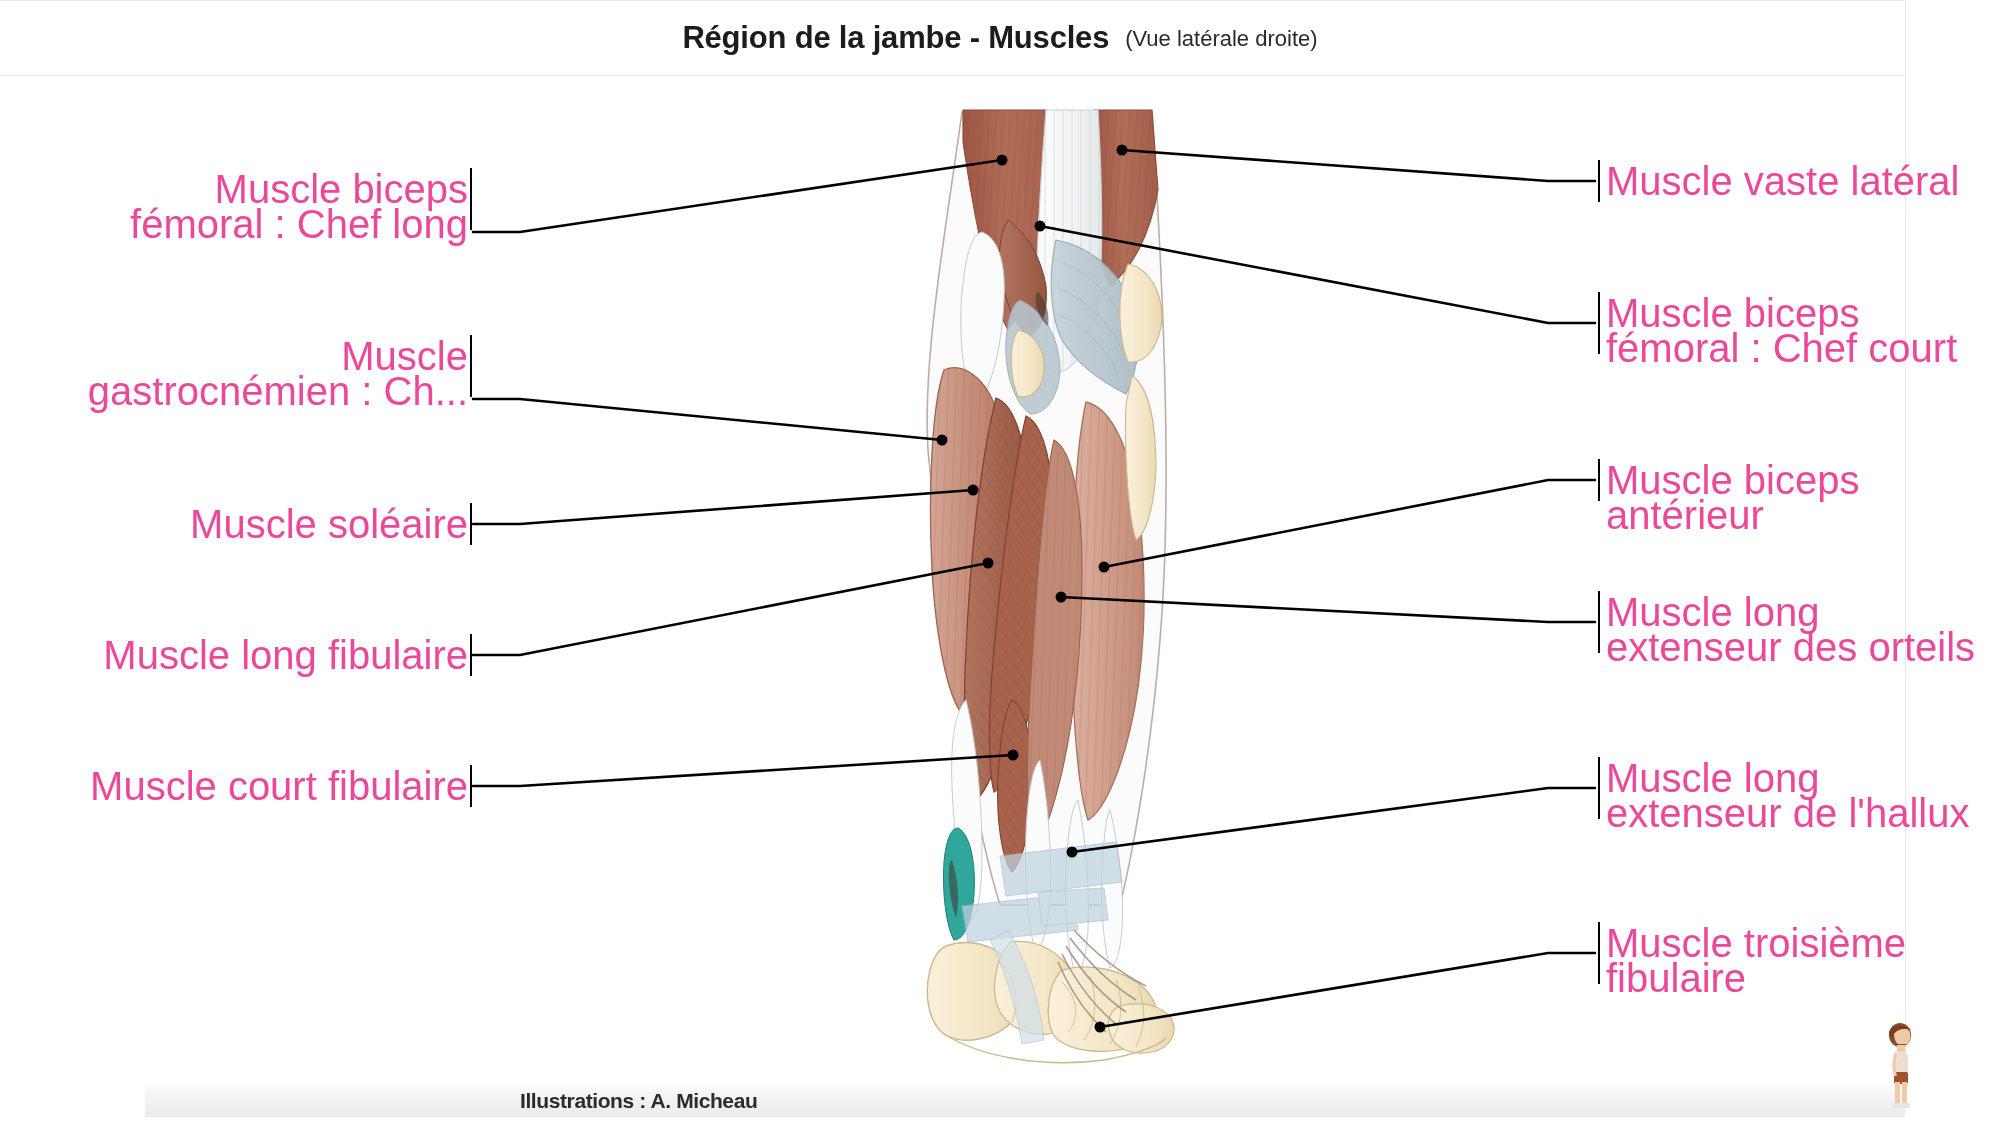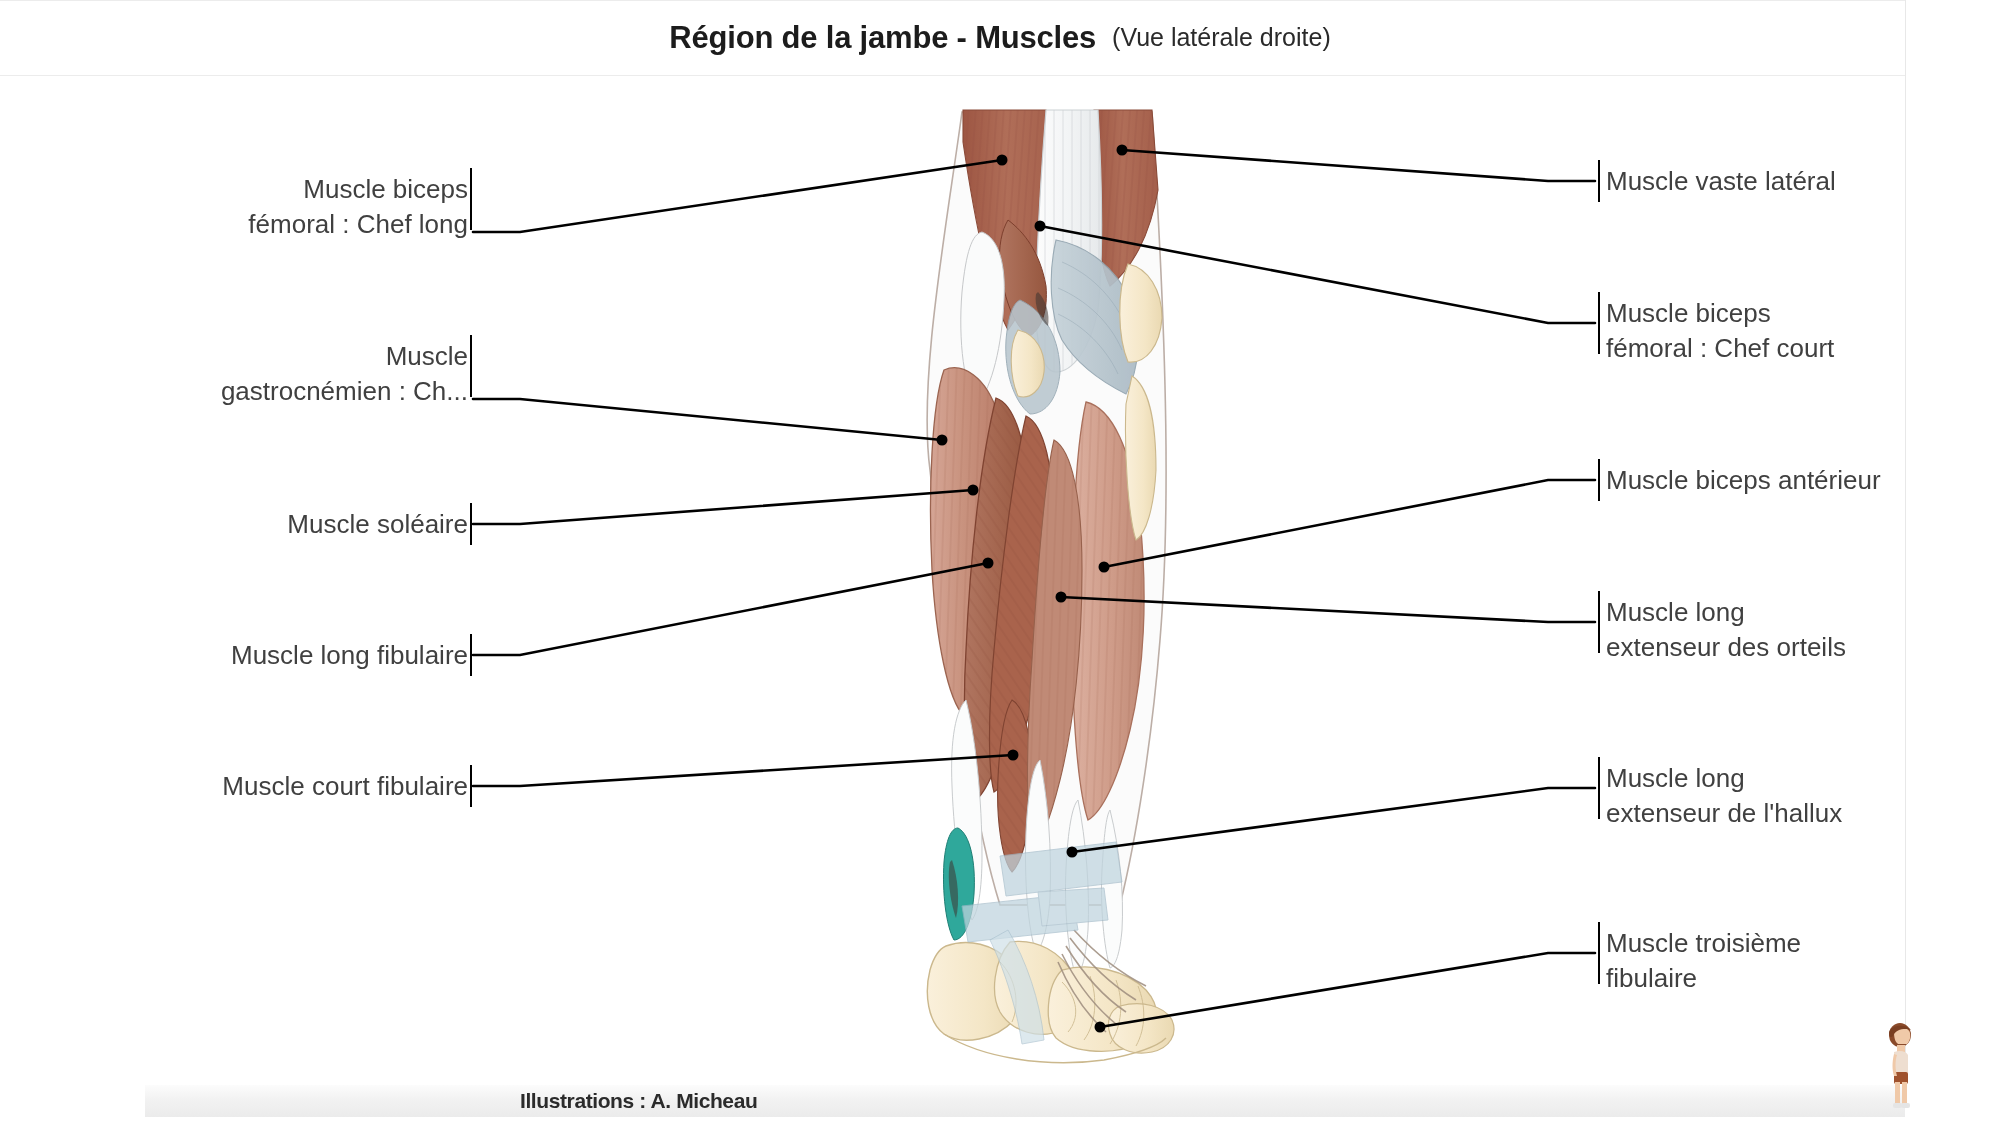--- a/index.html
+++ b/index.html
@@ -18,30 +18,30 @@
   #titlebar{
     position:absolute;left:0;top:20px;width:2000px;
     text-align:center;white-space:nowrap;
   }
   #title-main{
     font-size:31px;font-weight:bold;color:#1c1c1c;letter-spacing:-0.2px;
     font-family:"Liberation Sans","DejaVu Sans",sans-serif;
     text-align:center;
   }
   #title-sub{
-    font-size:25px;font-weight:normal;color:#2a2a2a;margin-left:16px;
+    font-size:22px;font-weight:normal;color:#2a2a2a;margin-left:16px;
     position:relative;top:-2px;
   }
 
   
   svg#art{position:absolute;left:0;top:0;width:2000px;height:1125px;}
 
   
   .lbl{
-    position:absolute;font-size:26px;line-height:35px;color:#404040;
+    position:absolute;font-size:40px;line-height:35px;color:#ec4899;
     white-space:pre-line;font-family:"Liberation Sans","DejaVu Sans",sans-serif;
   }
   .lbl.left{text-align:right;}
   .lbl.right{text-align:left;}
   .tick{position:absolute;width:2px;background:#000;}
 
   
   #credit-strip{
     position:absolute;left:145px;top:1085px;width:1760px;height:32px;
     background:linear-gradient(180deg,#fcfcfc 0%,#f2f2f2 45%,#ebebeb 100%);

